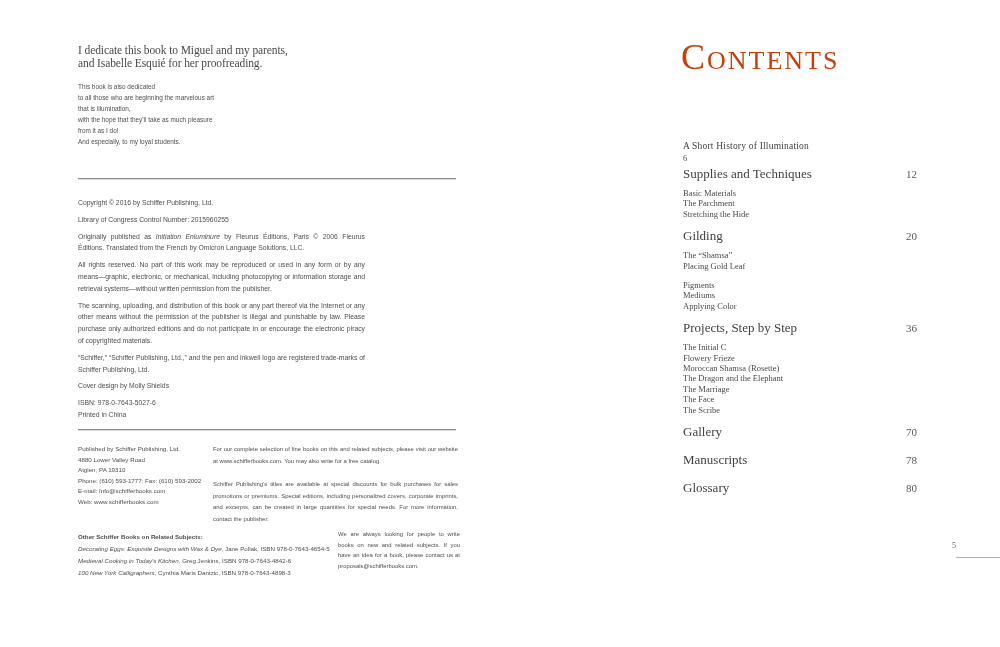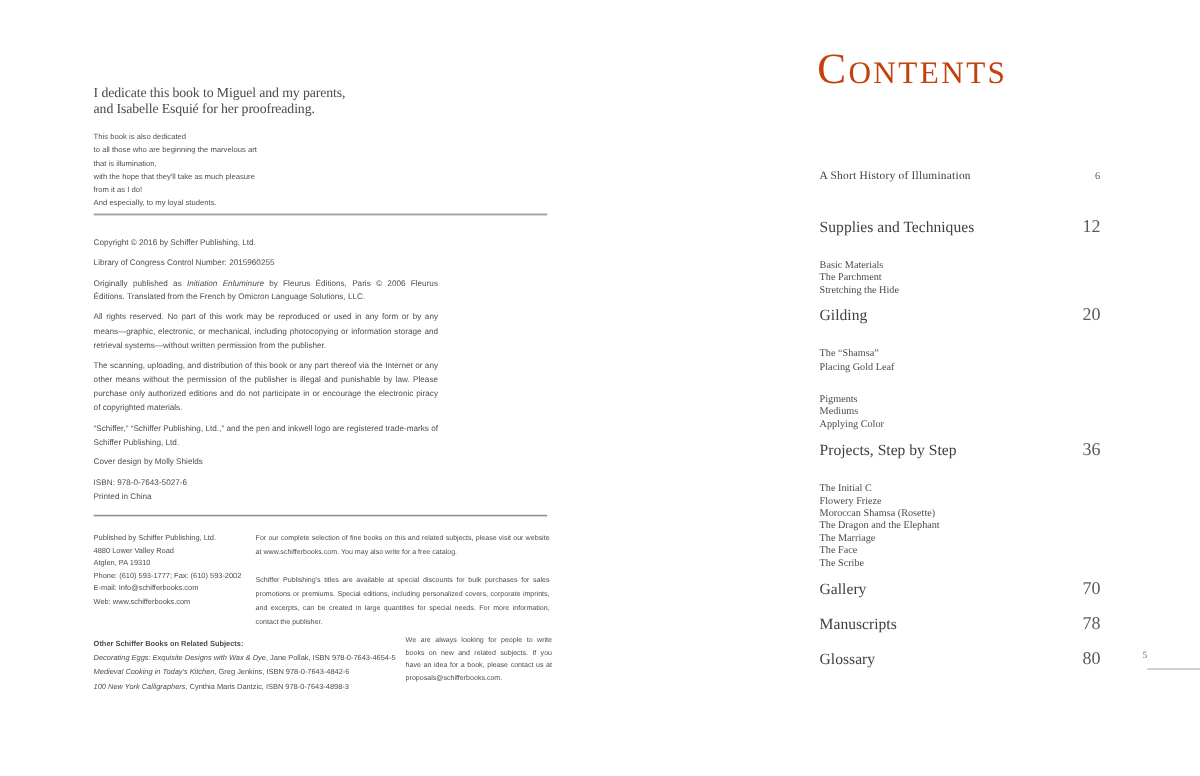--- a/index.html
+++ b/index.html
@@ -5,21 +5,21 @@
   html,body{margin:0;padding:0;}
   body{
     width:1000px;height:647px;position:relative;
     background:#ffffff;overflow:hidden;
     font-family:"Liberation Sans",sans-serif;
     -webkit-font-smoothing:antialiased;
   }
   .abs{position:absolute;}
 
   
-  .dedication{left:78px;top:72px;width:310px;}
+  .dedication{left:78px;top:44px;width:310px;}
   .ded-main{
     margin:0;font-family:"Liberation Serif",serif;
     font-size:11.5px;line-height:13px;color:#4a4a4a;letter-spacing:-0.1px;
   }
   .ded-sub{
     margin:11px 0 0 0;font-size:6.4px;line-height:11px;color:#4f4f4f;
   }
   .rule{height:1px;background:#8c8c8c;border:0;margin:0;box-shadow:0 1px 0 #d9d9d9;}
   .rule-top{left:78px;top:178px;width:378px;}
   .rule-bottom{left:78px;top:429px;width:378px;}
@@ -48,27 +48,27 @@
   .contents-title{
     left:681px;top:36px;margin:0;
     font-family:"Liberation Serif",serif;font-weight:normal;color:#c2410c;
   }
   .contents-title .cap{font-size:36px;letter-spacing:2px;}
   .contents-title .rest{font-size:26px;letter-spacing:2px;}
 
   .toc{left:683px;top:140px;width:234px;
     font-family:"Liberation Serif",serif;color:#3f3f3f;}
   .toc-row{display:flex;justify-content:space-between;align-items:baseline;}
-  .toc-row .pg{font-size:15px;color:#5a5a5a;}
-  .toc-first{font-size:9.5px;line-height:12px;letter-spacing:0.2px;margin-bottom:28px;}
+  .toc-row .pg{font-size:11px;color:#5a5a5a;}
+  .toc-first{font-size:9.5px;line-height:12px;letter-spacing:0.2px;margin-bottom:2px;flex-direction:column;}
   .toc-first .pg{font-size:8.5px;}
   .toc-section{margin-bottom:9px;}
   .toc-section.plain{margin-bottom:12px;}
   .toc-section .t{font-size:13px;line-height:16px;}
-  .subs{margin-top:17px;font-size:8.5px;line-height:10.4px;color:#4a4a4a;}
+  .subs{margin-top:6px;font-size:8.5px;line-height:10.4px;color:#4a4a4a;}
 
   .folio{left:948px;top:541px;width:12px;text-align:center;
     font-family:"Liberation Serif",serif;font-size:8px;color:#6a6a6a;}
   .folio-rule{left:956px;top:557px;width:44px;height:1px;background:#b0b0b0;}
 </style>
 </head>
 <body>
 
 <div>
 

